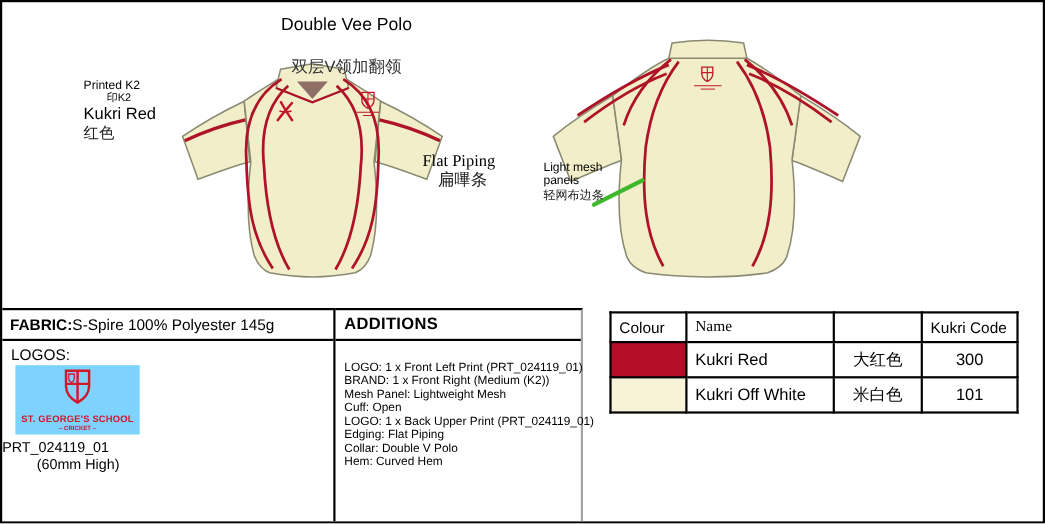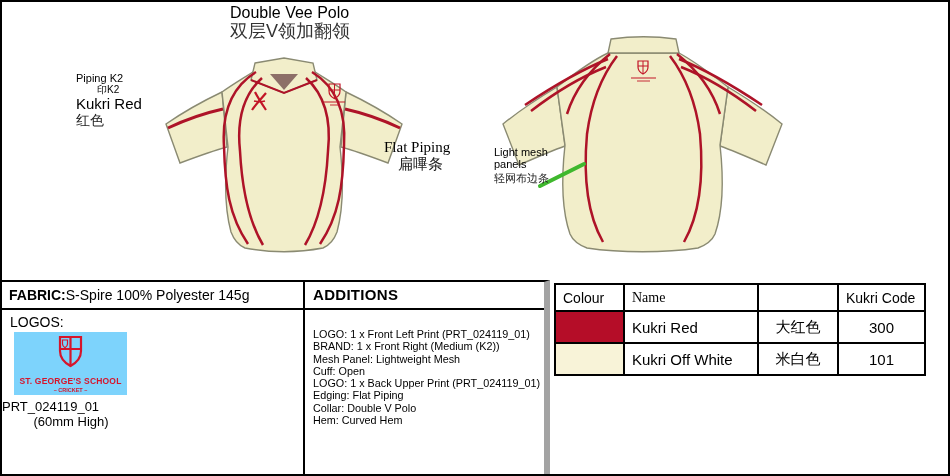--- a/index.html
+++ b/index.html
@@ -6,22 +6,22 @@
   html,body { background:#fff; }
   body { font-family:"Liberation Sans", sans-serif; color:#000; }
   .sheet {
     position:relative; width:950px; height:476px;
     border:2px solid #000; background:#fff; overflow:hidden;
   }
   
   .drawing-area { position:absolute; left:0; top:0; width:946px; height:278px; }
   .shirt-svg { position:absolute; }
   .ann { position:absolute; }
-  .ann-collar { left:228px; top:2px; width:170px; text-align:left; font-size:16px; line-height:18px; }
-  .ann-collar .zh { font-size:18px; color:#333; }
+  .ann-collar { left:228px; top:12px; width:170px; text-align:center; font-size:16px; line-height:18px; }
+  .ann-collar .zh { font-size:15px; color:#333;margin-top:20px; }
   .ann-print { left:74px; top:70px; line-height:12px; }
   .ann-print .l1 { font-size:11px; }
   .ann-print .l2 { font-size:10px;padding-left:21px; }
   .ann-print .l3 { font-size:15px; line-height:16px; }
   .ann-print .l4 { font-size:14px; line-height:16px; color:#222; }
   .ann-piping { left:382px; top:137px; font-family:"Liberation Serif", serif; font-size:15px; line-height:17px; }
   .ann-piping .zh { padding-left:14px; color:#222; }
   .ann-mesh { left:492px; top:144px; font-size:11px; line-height:12px; }
   .ann-mesh .zh { font-size:11px; margin-top:2px; color:#222; }
   .ann-hem { left:406px; top:232px; font-size:15px; }
@@ -47,22 +47,22 @@
     font-size:8.5px; font-weight:bold; color:#d6152b; letter-spacing:0.2px; white-space:nowrap;
   }
   .logo-sub {
     position:absolute; left:0; bottom:2px; width:113px; text-align:center;
     font-size:5.5px; font-weight:bold; color:#d6152b;
   }
   .logo-code { position:absolute; left:0px; top:117px; width:138px; font-size:13px; }
   .logo-size { position:absolute; left:0px; top:132px; width:138px; text-align:center; font-size:13px; }
   
   .additions-panel {
-    position:absolute; left:303px; top:278px; width:245px; bottom:0;
-    border-top:2px solid #000; border-right:6px solid #a3a3a3;
+    position:absolute; left:303px; top:278px; width:225px; bottom:0;
+    border-top:2px solid #000; border-right:2px solid #a3a3a3;
   }
   .additions-header {
     height:28px; border-bottom:2px solid #000; line-height:26px;
     padding-left:8px; font-size:15px; font-weight:bold; letter-spacing:0.3px;
   }
   .additions-body { padding:18px 2px 0 8px; }
   .add-line { font-size:10.8px; line-height:12.3px; white-space:nowrap; }
   
   .colour-table {
     position:absolute; left:552px; top:281px; border-collapse:collapse;
@@ -141,21 +141,21 @@
       </g>
       <line x1="45" y1="157" x2="89" y2="135" stroke="#3fb82e" stroke-width="4" stroke-linecap="round"></line>
     </svg>
 
     <div class="ann ann-collar">
       <div>Double Vee Polo</div>
       <div class="zh">双层V领加翻领</div>
     </div>
 
     <div class="ann ann-print">
-      <div class="l1">Piping K2</div>
+      <div class="l1">Printed K2</div>
       <div class="l2">印K2</div>
       <div class="l3">Kukri Red</div>
       <div class="l4">红色</div>
     </div>
 
     <div class="ann ann-piping">
       <div>Flat Piping</div>
       <div class="zh">扁嗶条</div>
     </div>
 

